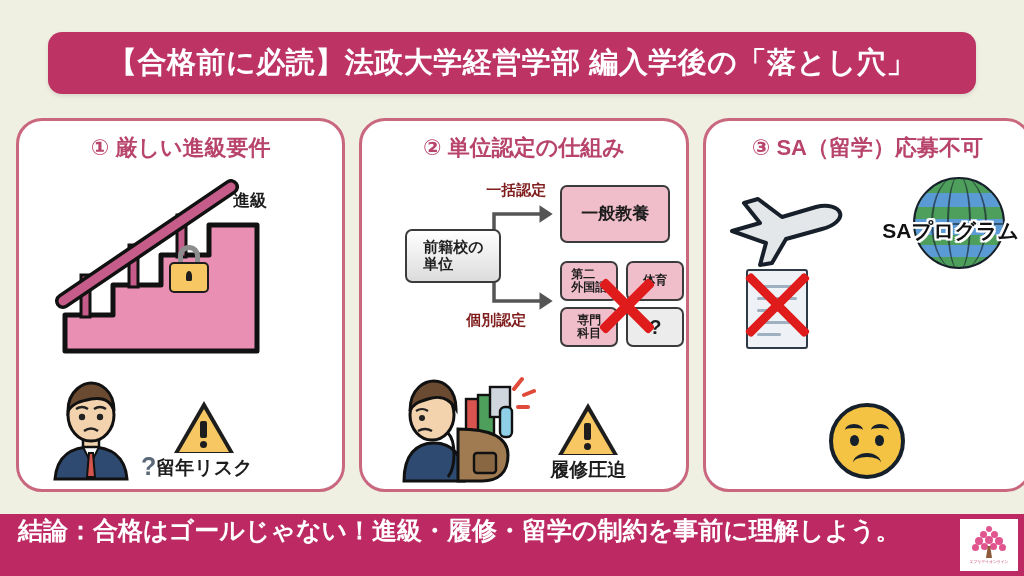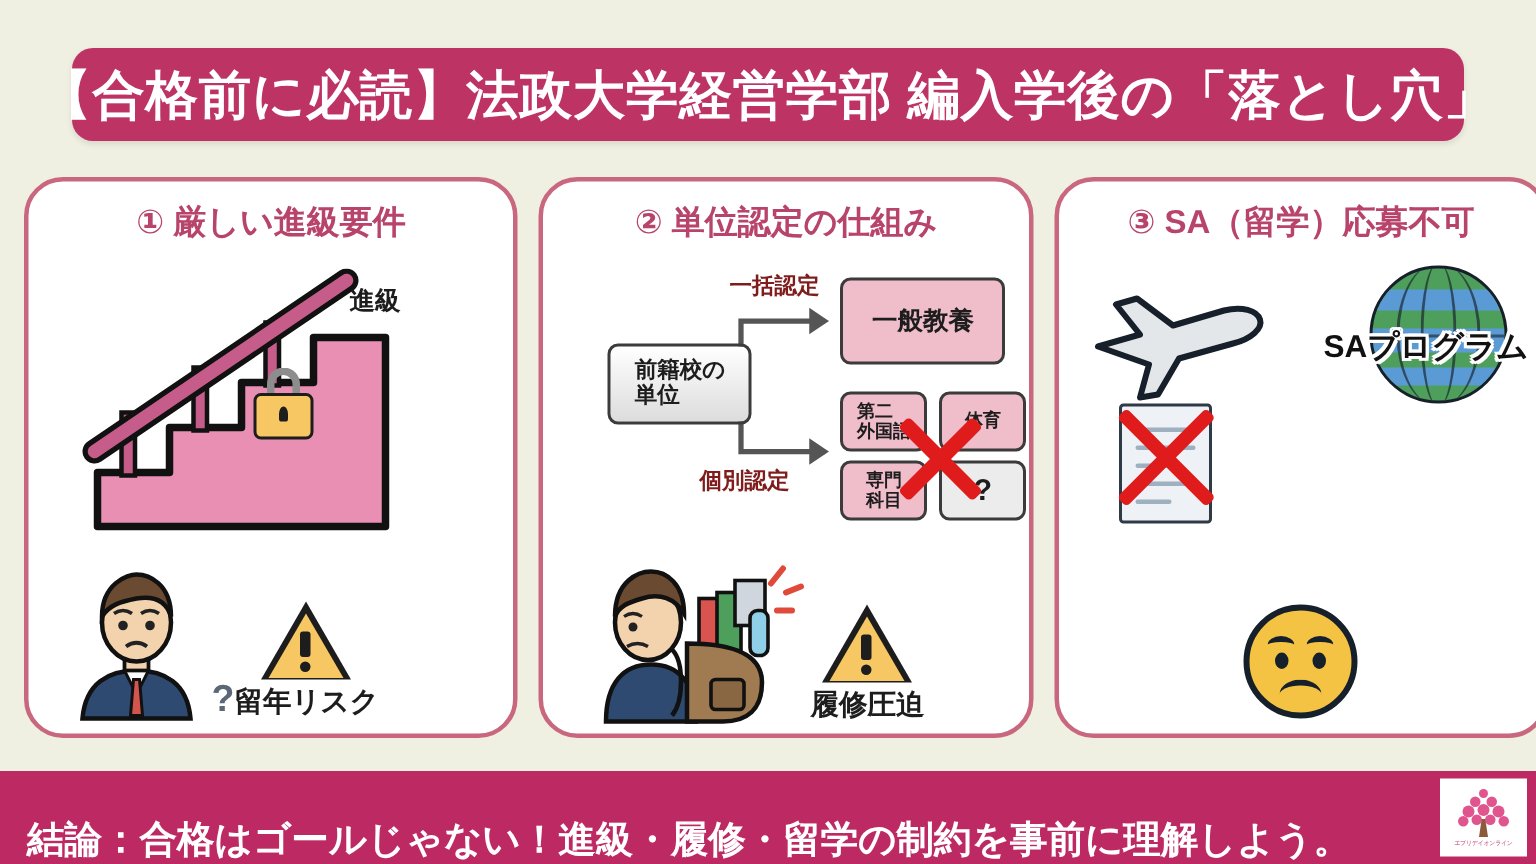--- a/index.html
+++ b/index.html
@@ -17,21 +17,21 @@
     position: absolute;
     left: 48px; top: 32px;
     width: 928px; height: 62px;
     background: #bd3364;
     border-radius: 14px;
     display: flex; align-items: center; justify-content: center;
     box-shadow: 0 2px 4px rgba(0,0,0,0.10);
   }
   .title-bar .title-text {
     color: #ffffff;
-    font-size: 35px;
+    font-size: 29px;
     font-weight: bold;
     letter-spacing: 0.5px;
     white-space: nowrap;
   }
   
   .cards {
     position: absolute;
     left: 16px; top: 118px;
     width: 1016px; height: 374px;
     display: flex;
@@ -289,21 +289,21 @@
     border-bottom: 4px solid #16202a;
     border-radius: 0 0 50% 50%;
     transform: rotate(180deg);
   }
   
   .bottom-bar {
     position: absolute;
     left: 0; bottom: 0;
     width: 1024px; height: 62px;
     background: #bd2a63;
-    display: flex; align-items: flex-end;
+    display: flex; align-items: flex-start;
   }
   .bottom-bar .concl {
     color: #ffffff;
     font-size: 25px; font-weight: bold;
     margin-left: 18px;
     white-space: nowrap;
   }
   .logo-box {
     position: absolute;
     right: 6px; top: 5px;
@@ -431,21 +431,21 @@
             <span>科目</span>
           </span>
         </div>
         <div class="fbox sm b4">
           <span>?</span>
         </div>
 
         <div class="big-x"></div>
       </div>
 
-      <div class="bag-row" style="display:flex; align-items:flex-end; gap:4px;">
+      <div class="bag-row" style="display:flex; align-items:flex-end; gap:14px;">
 
         <svg width="150" height="112" viewBox="0 0 150 112">
           <path d="M18 110 C18 84 30 72 48 72 C66 72 78 84 78 110 Z" fill="#2f4a70" stroke="#111" stroke-width="3"></path>
           <ellipse cx="46" cy="44" rx="22" ry="25" fill="#f3d3ae" stroke="#111" stroke-width="3"></ellipse>
           <path d="M24 40 C24 16 40 10 48 10 C58 10 70 18 70 38 C64 28 54 24 42 28 C32 31 27 33 24 40 Z" fill="#6b4a32" stroke="#111" stroke-width="3"></path>
           <circle cx="36" cy="47" r="3" fill="#222"></circle>
           <path d="M30 40 Q36 36 42 40" stroke="#222" stroke-width="2.2" fill="none"></path>
           <path d="M32 60 Q39 56 46 60" stroke="#222" stroke-width="2.4" fill="none"></path>
 
           <rect x="80" y="28" width="16" height="36" fill="#d9534f" stroke="#111" stroke-width="2.4"></rect>

